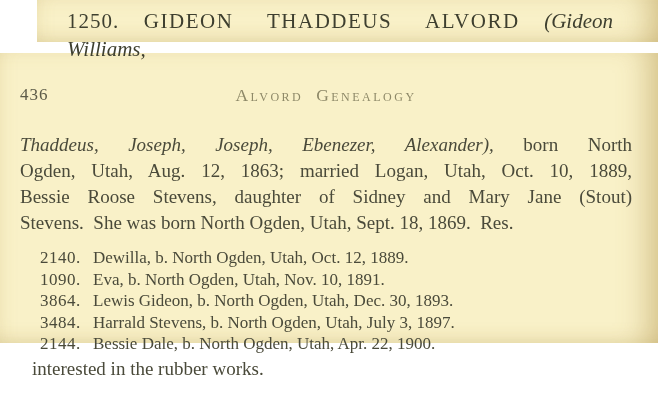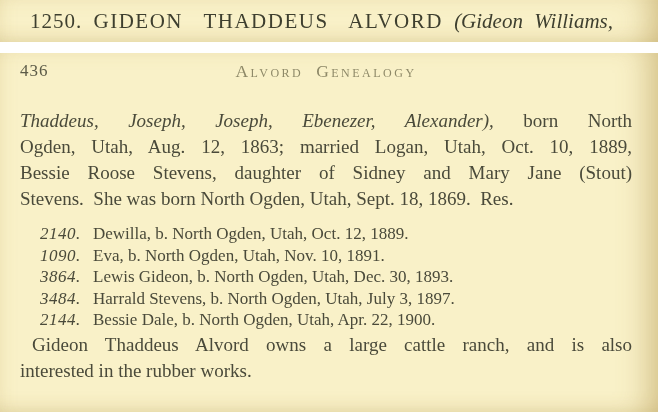--- a/index.html
+++ b/index.html
@@ -26,39 +26,40 @@
       inset -26px 0 30px -16px rgba(164,132,56,.42),
       inset 14px 0 22px -18px rgba(164,132,56,.18),
       inset 0 -14px 22px -16px rgba(164,132,56,.25);
     color:var(--ink);
   }
   
   .top-strip{
     height:42px;
     padding:7px 45px 0 30px;
     box-sizing:border-box;
+    margin-left:37px;
   }
   .headline{
     margin:0;
     font-size:21px;
     line-height:28px;
     text-align:justify;
     text-align-last:justify;
     color:var(--headline-ink);
     white-space:pre-wrap;
   }
   .headline .caps{letter-spacing:1.5px;word-spacing:8px;}
   .headline .num{letter-spacing:1px;}
   .it{font-style:italic;}
   
   .divider{height:11px;background:var(--divider);}
   
   .page-body{
-    height:359px;
-    padding:6px 26px 0 20px;
+    height:290px;
+    padding:30px 26px 0 20px;
     box-sizing:border-box;
   }
   .page-header{position:relative;height:20px;}
   .pagenum{
     position:absolute;left:0;top:2px;
     font-size:17px;letter-spacing:1px;
     color:var(--pagenum-ink);
   }
   .running-title{
     position:absolute;left:0;right:0;top:2px;
@@ -82,21 +83,21 @@
   .intro{margin-top:29px;}
   .closing{margin-top:1px;}
   .closing .line:first-child{text-indent:12px;}
   
   .children{margin-top:11px;padding-left:20px;}
   .child-row{
     margin:0;
     font-size:17px;
     line-height:21.5px;
   }
-  .child-num{display:inline-block;width:53px;letter-spacing:.5px;font-style:italic;}
+  .child-num{display:inline-block;width:53px;letter-spacing:.5px;}
 </style>
 </head>
 <body>
 
 <div class="screen">
 
   <div class="paper top-strip">
     <p class="headline"><span class="num">1250.</span> <span class="caps">GIDEON THADDEUS ALVORD</span> <span class="it">(Gideon Williams,</span></p>
   </div>
 
@@ -118,18 +119,17 @@
 
     <div class="children">
         <p class="child-row"><span class="child-num">2140.</span><span class="child-text">Dewilla, b. North Ogden, Utah, Oct. 12, 1889.</span></p>
         <p class="child-row"><span class="child-num">1090.</span><span class="child-text">Eva, b. North Ogden, Utah, Nov. 10, 1891.</span></p>
         <p class="child-row"><span class="child-num">3864.</span><span class="child-text">Lewis Gideon, b. North Ogden, Utah, Dec. 30, 1893.</span></p>
         <p class="child-row"><span class="child-num">3484.</span><span class="child-text">Harrald Stevens, b. North Ogden, Utah, July 3, 1897.</span></p>
         <p class="child-row"><span class="child-num">2144.</span><span class="child-text">Bessie Dale, b. North Ogden, Utah, Apr. 22, 1900.</span></p>
       </div>
 
     <div class="para closing">
-        <p class="line"><span>Gideon Thaddeus Alvord owns a large cattle ranch, and is also</span></p>
         <p class="line"><span>interested in the rubber works.</span></p>
       </div>
 
   </div>
 </div>
 
 </body></html>

